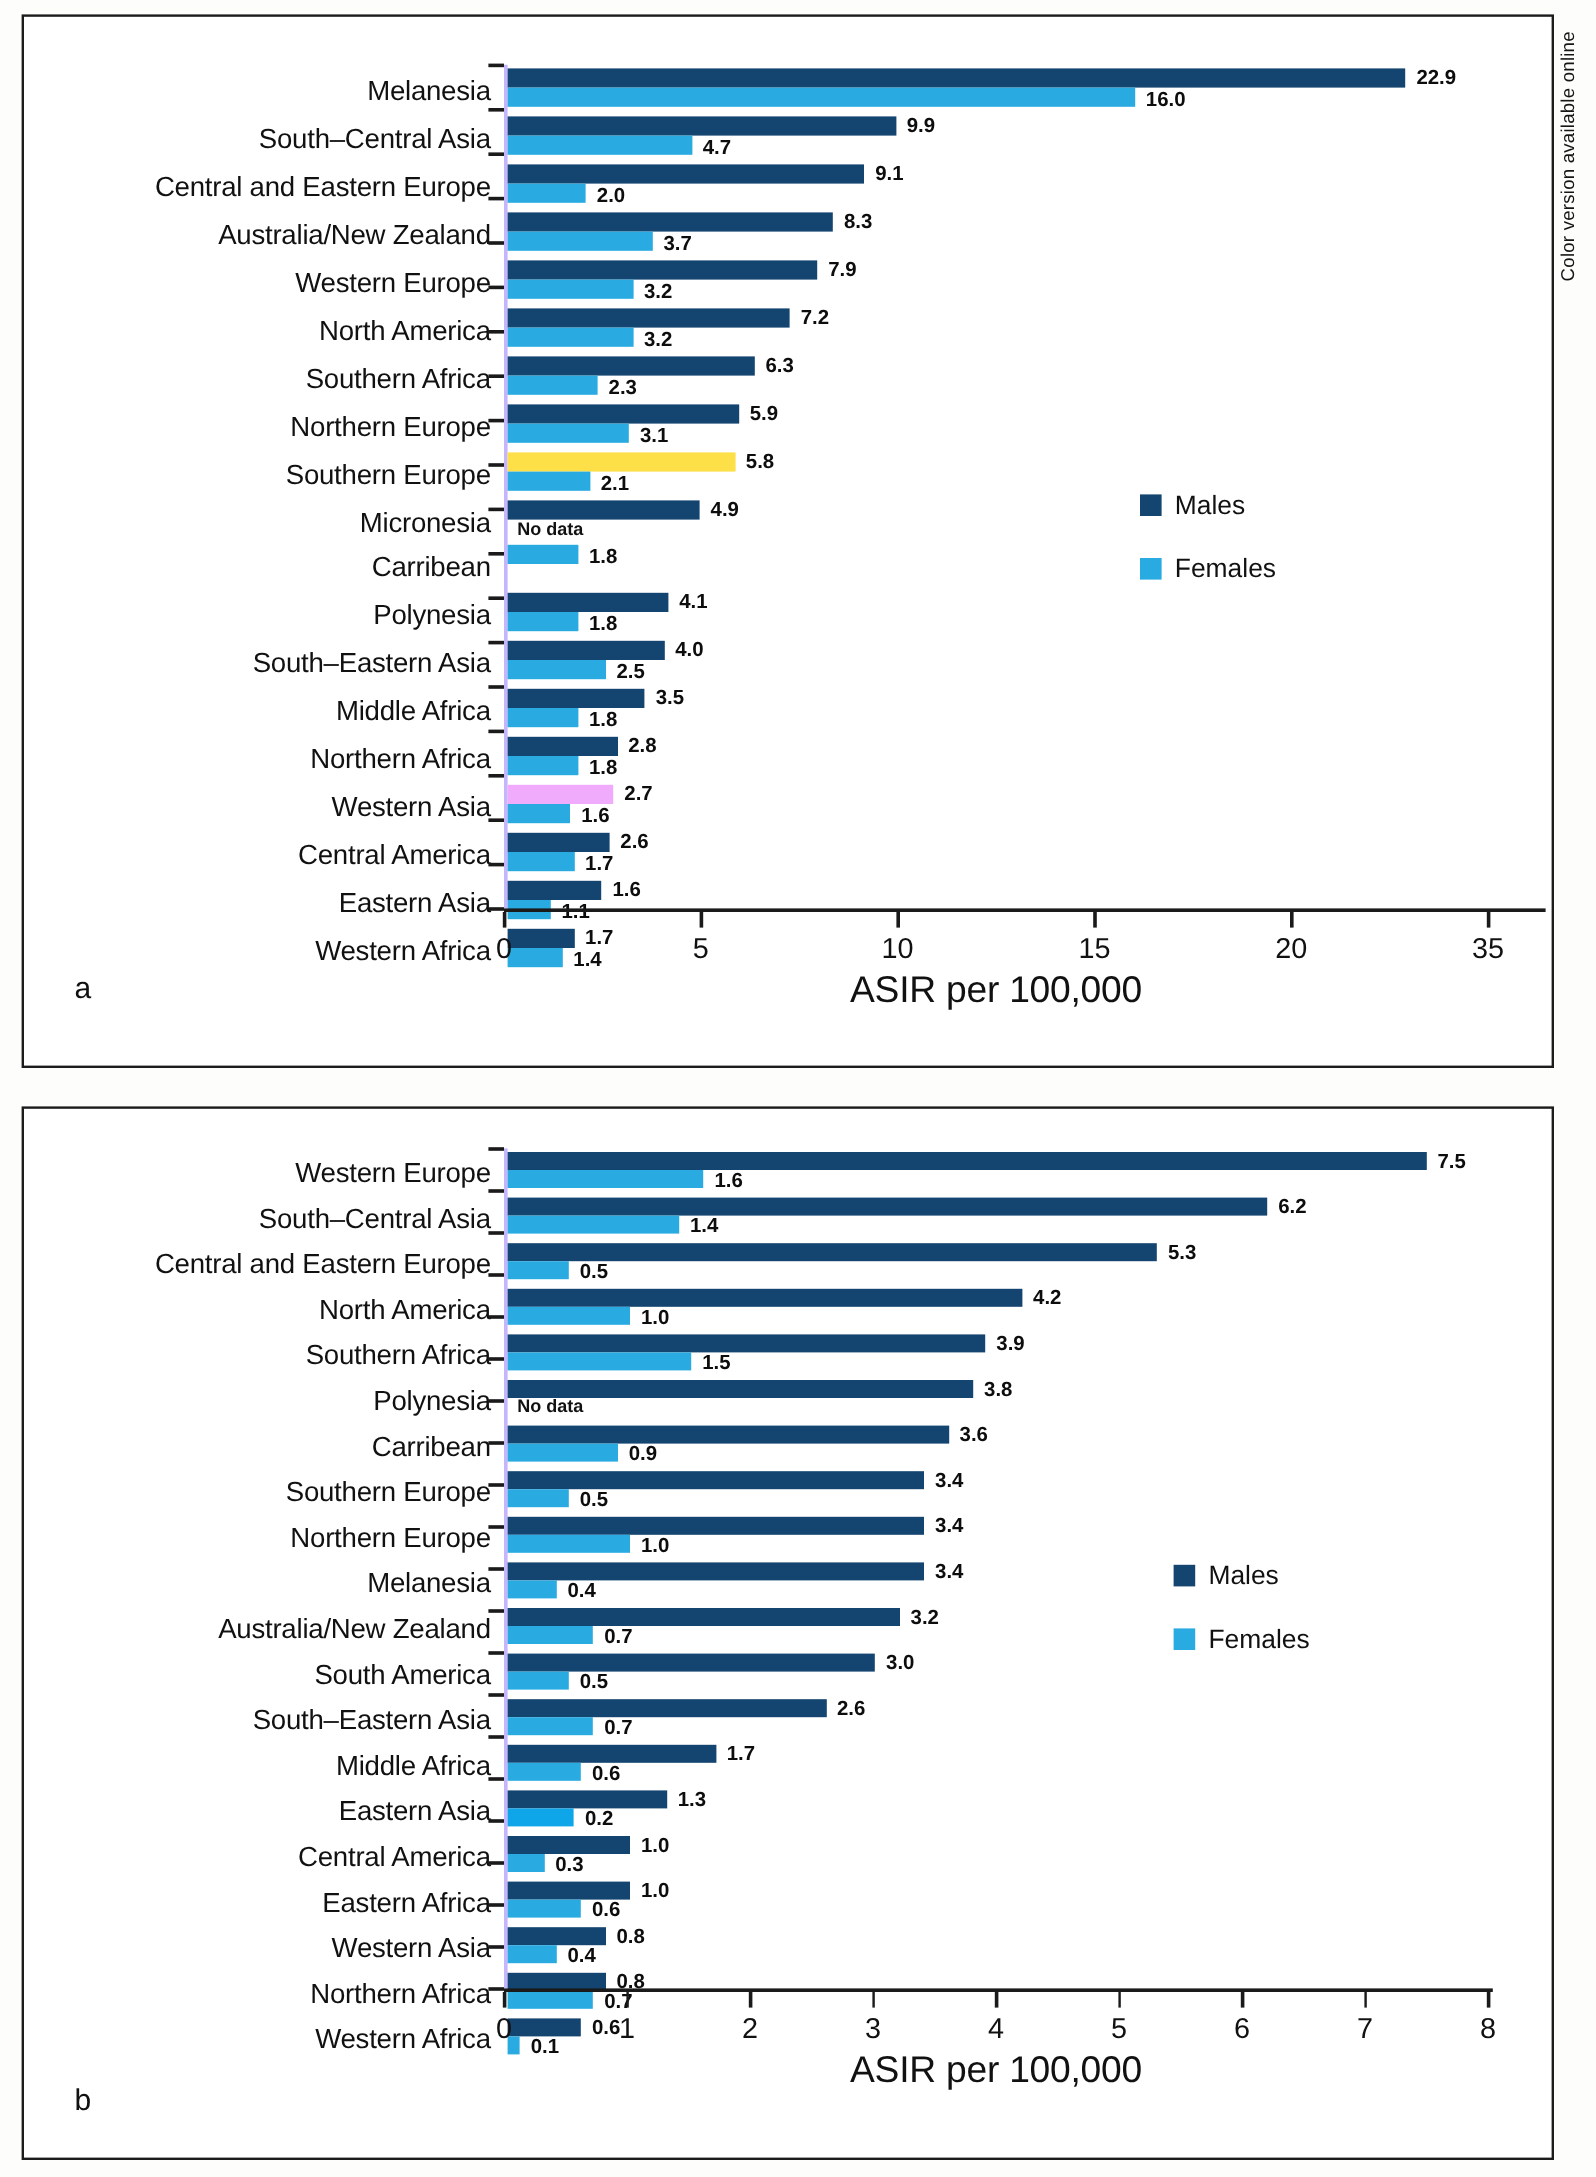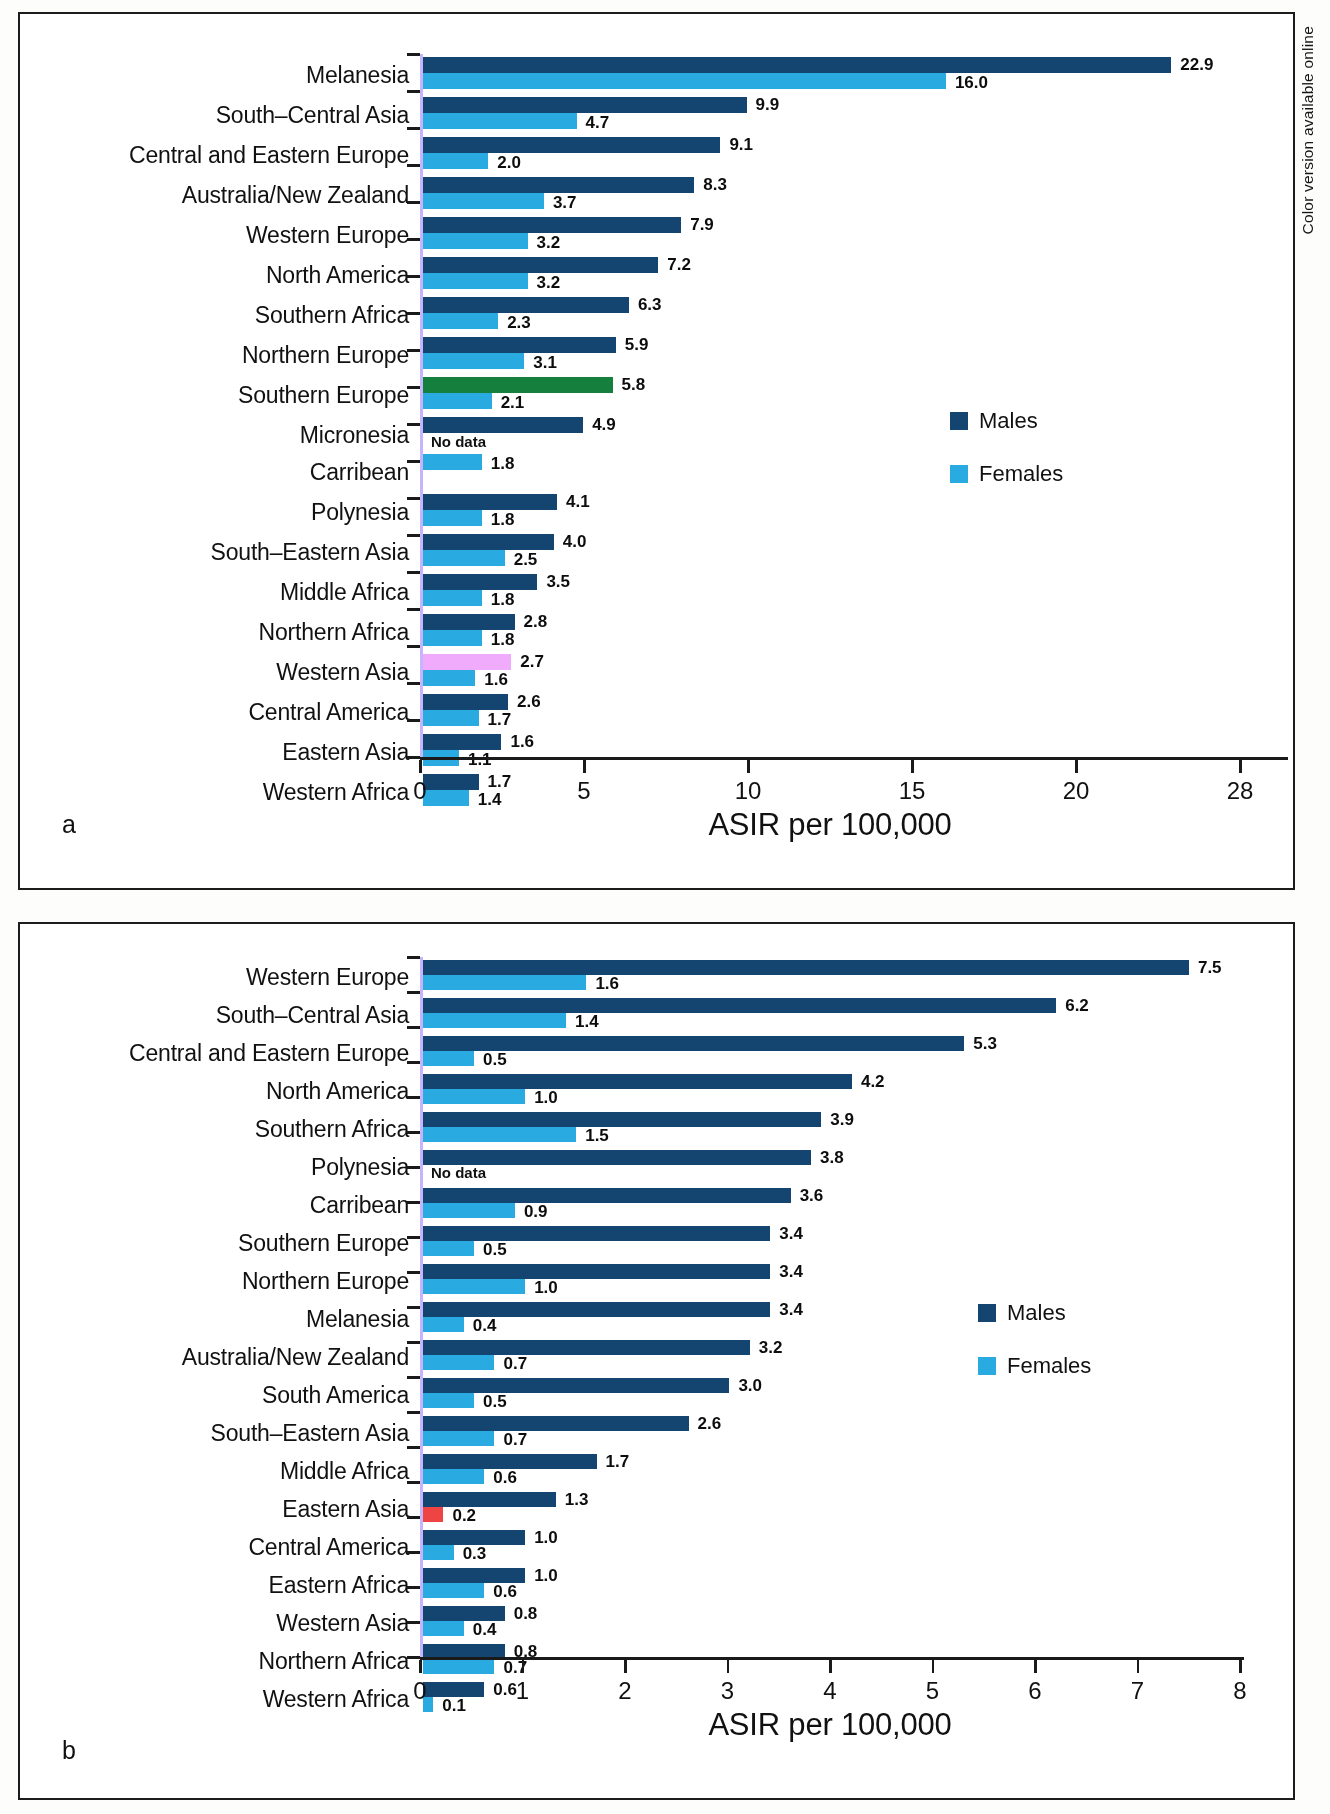--- a/index.html
+++ b/index.html
@@ -168,21 +168,21 @@
           </div>
           <div class="bar-slot female-slot">
             <div class="bar female" style="width: 12.4%; background: rgb(41, 171, 226);">
               <span class="val">3.1</span>
             </div>
           </div>
         </div>
         <div class="row">
           <div class="cat-label">Southern Europe</div>
           <div class="bar-slot male-slot">
-            <div class="bar male" style="width: 23.2%; background: #15803d;">
+            <div class="bar male" style="width: 23.2%; background: #fde047;">
               <span class="val">5.8</span>
             </div>
           </div>
           <div class="bar-slot female-slot">
             <div class="bar female" style="width: 8.4%; background: rgb(41, 171, 226);">
               <span class="val">2.1</span>
             </div>
           </div>
         </div>
         <div class="row">
@@ -334,21 +334,21 @@
         <div class="xtick-label" style="left: 0px;">0</div>
         <div class="xtick" style="left: 164px;"></div>
         <div class="xtick-label" style="left: 164px;">5</div>
         <div class="xtick" style="left: 328px;"></div>
         <div class="xtick-label" style="left: 328px;">10</div>
         <div class="xtick" style="left: 492px;"></div>
         <div class="xtick-label" style="left: 492px;">15</div>
         <div class="xtick" style="left: 656px;"></div>
         <div class="xtick-label" style="left: 656px;">20</div>
         <div class="xtick" style="left: 820px;"></div>
-        <div class="xtick-label" style="left: 820px;">28</div>
+        <div class="xtick-label" style="left: 820px;">35</div>
       </div>
     <div class="xlabel">ASIR per 100,000</div>
     <div class="legend" style="left:930px;top:394px;">
       <div class="legend-item">
         <span class="swatch swatch-male" style="background: rgb(20, 68, 112);"></span>
         <span>Males</span>
       </div>
       <div class="legend-item">
         <span class="swatch swatch-female" style="background: rgb(41, 171, 226);"></span>
         <span>Females</span>
@@ -542,21 +542,21 @@
           </div>
         </div>
         <div class="row">
           <div class="cat-label">Eastern Asia</div>
           <div class="bar-slot male-slot">
             <div class="bar male" style="width: 16.25%; background: rgb(20, 68, 112);">
               <span class="val">1.3</span>
             </div>
           </div>
           <div class="bar-slot female-slot">
-            <div class="bar female" style="width: 2.5%; background: #ef4444;">
+            <div class="bar female" style="width: 2.5%; background: #0ea5e9; padding-left: 35px;">
               <span class="val">0.2</span>
             </div>
           </div>
         </div>
         <div class="row">
           <div class="cat-label">Central America</div>
           <div class="bar-slot male-slot">
             <div class="bar male" style="width: 12.5%; background: rgb(20, 68, 112);">
               <span class="val">1.0</span>
             </div>

